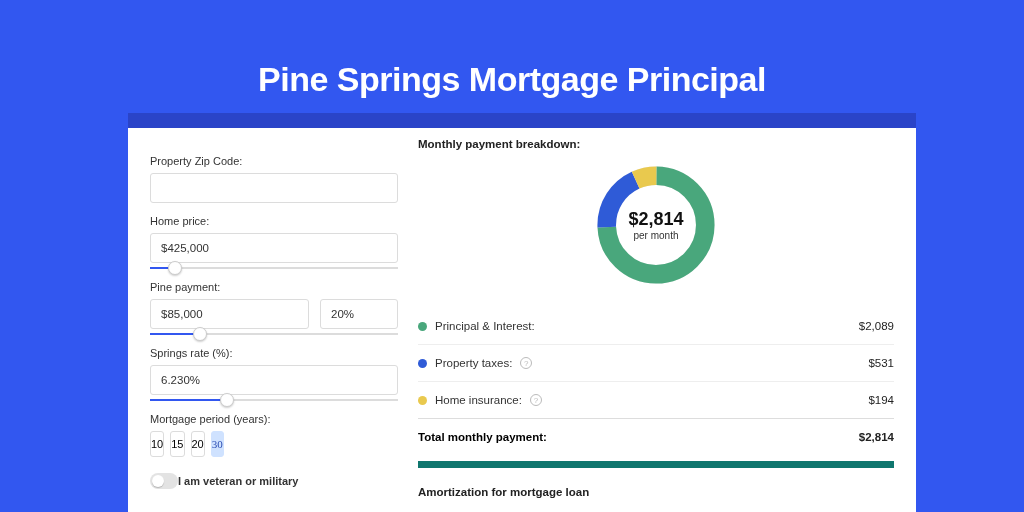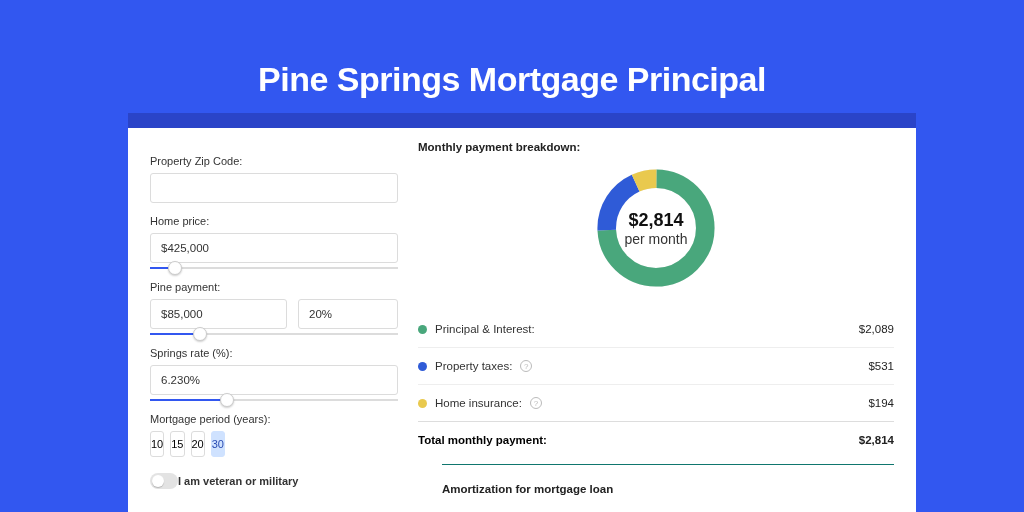--- a/index.html
+++ b/index.html
@@ -89,35 +89,36 @@
   }
   .slider-hp .slider-fill { width: 10%; }
   .slider-hp .slider-thumb { left: calc(10% - 7px); }
   .slider-dp .slider-fill { width: 20%; }
   .slider-dp .slider-thumb { left: calc(20% - 7px); }
   .slider-ir .slider-fill { width: 31%; }
   .slider-ir .slider-thumb { left: calc(31% - 7px); }
 
   .dp-row { display: flex; gap: 11px; }
   .dp-row .input:first-child { flex: 1; }
-  .dp-row .input:last-child { width: 100px; }
+  .dp-row .input:last-child { width: 78px; }
 
   .period-row { display: flex; gap: 6px; }
   .period-btn {
     border: 1px solid #dcdcdc;
     background: #fff;
     border-radius: 3px;
     font-size: 11px;
     padding: 6px 0;
     cursor: pointer;
   }
   .period-btn.active {
     background: #cfe2ff;
     color: #2a4cb3;
     border-color: #cfe2ff;
+    font-family: Liberation Serif, serif;
   }
 
   .toggle-row {
     display: flex;
     align-items: center;
     margin-top: 16px;
     font-weight: bold;
   }
   .toggle {
     width: 28px;
@@ -163,21 +164,21 @@
     flex-direction: column;
     align-items: center;
     justify-content: center;
   }
   .donut-center .big {
     font-size: 18px;
     font-weight: 700;
     color: #111;
   }
   .donut-center .small {
-    font-size: 14px;
+    font-size: 10px;
     color: #333;
   }
 
   .legend-row {
     display: flex;
     align-items: center;
     padding: 12px 0;
     border-top: 1px solid #eee;
     font-size: 11.5px;
     gap: 8px;
@@ -209,24 +210,23 @@
     justify-content: center;
     width: 12px;
     height: 12px;
     border: 1px solid #bbb;
     border-radius: 50%;
     color: #bbb;
     font-size: 8px;
   }
 
   .amort {
-    border-top: 1px solid #0f766e;
+    border-top: 7px solid #0f766e;
     padding-top: 18px;
     margin-top: 6px;
-    margin-left: 24px;
   }
 </style>
 </head>
 <body>
 
 <div class="title">Pine Springs Mortgage Principal</div>
 
 <div class="shadow-strip"></div>
 
 <div class="card">

